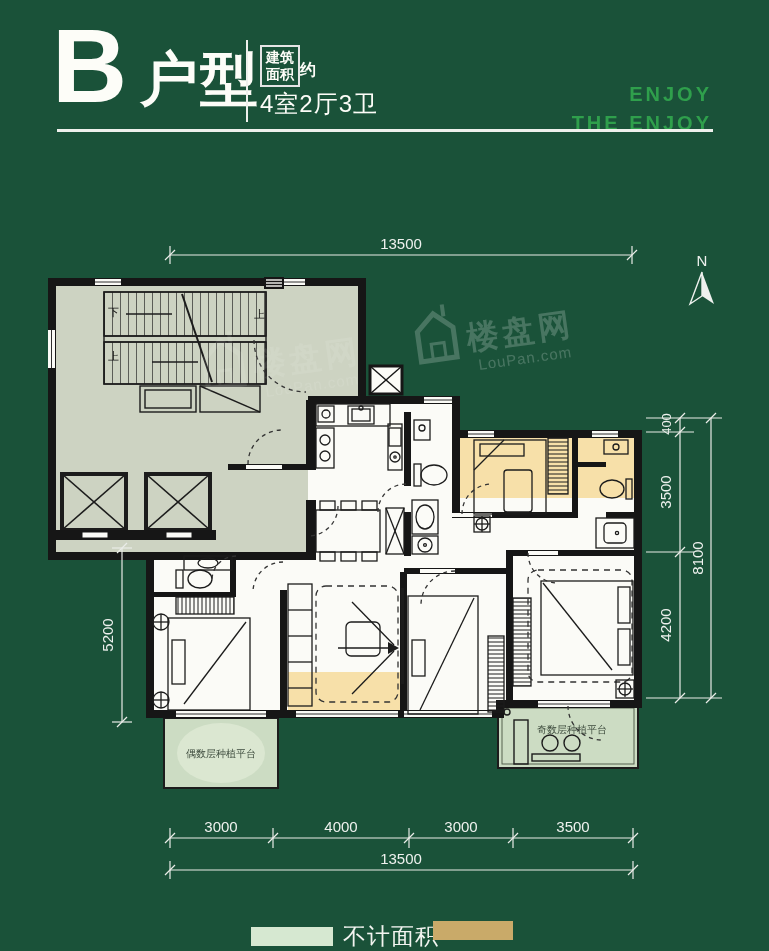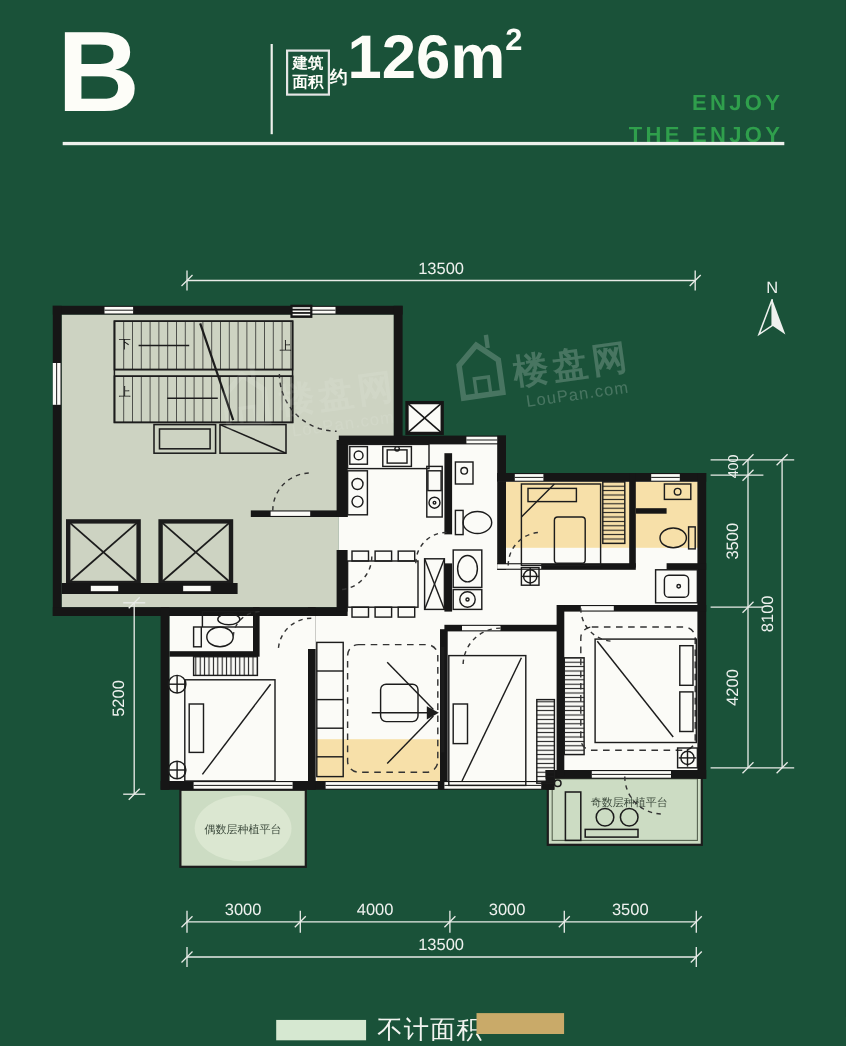--- a/index.html
+++ b/index.html
@@ -24,27 +24,28 @@
   .legend-item{position:absolute;display:flex;align-items:center;padding-left:36px;}
   .legend-label{color:#f2f4f0;font-size:23px;margin-left:10px;letter-spacing:1px;}
   svg text{font-family:"Liberation Sans",sans-serif;}
 </style>
 </head>
 <body>
 
 <div class="stage">
 
   <div class="abs unit-letter">B</div>
+  <div class="abs unit-type">户型</div>
   <div class="abs hdr-divider"></div>
   <div class="abs area-box">
     <div>建筑</div>
     <div>面积</div>
   </div>
   <div class="abs approx">约</div>
-  <div class="abs area-value"><span>126m</span><span class="area-sup">2</span></div>
+  <div class="abs rooms">4室2厅3卫</div>
   <div class="abs slogan">
     <div>ENJOY</div>
     <div>THE ENJOY</div>
   </div>
   <div class="abs hrule"></div>
 
   <svg class="abs" style="left:0;top:0" width="769" height="951" viewBox="0 0 769 951">
     <defs>
       <pattern id="treads" width="8" height="8" patternUnits="userSpaceOnUse">
           <path d="M0,0V8" stroke="#1c1c1c" stroke-width="1.3"></path>

